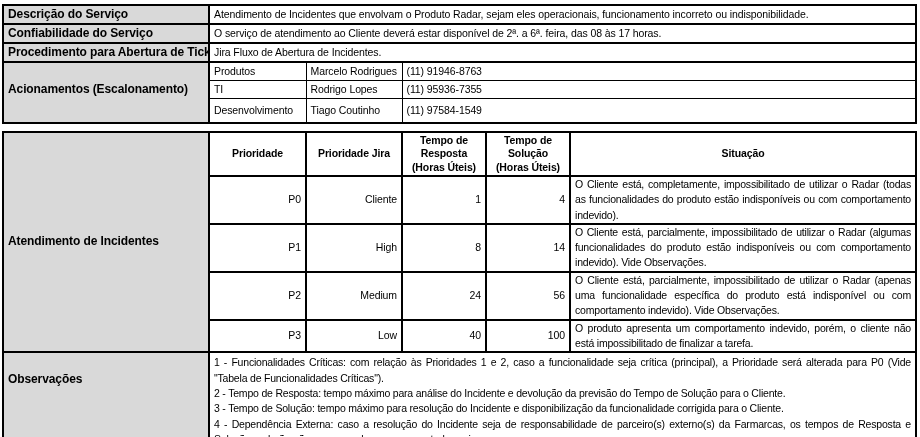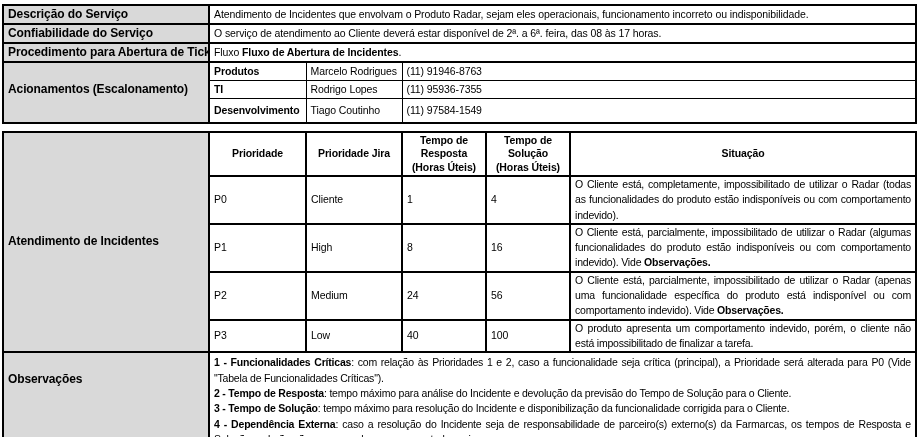--- a/index.html
+++ b/index.html
@@ -25,41 +25,41 @@
     overflow: hidden;
   }
   td.lbl {
     background: #d9d9d9;
     font-weight: bold;
     font-size: 12px;
     white-space: nowrap;
   }
   td.top { vertical-align: top; padding-top: 19px; }
   td.sub { border-width: 1px; }
-  td.role { font-weight: bold; }
+  td.role { font-weight: normal; }
   .t2 th {
     font-weight: bold; text-align: center;
     white-space: pre-line; line-height: 13.5px;
     background: #fff;
   }
-  td.c { text-align: left; border-radius: 17px; }
+  td.c { text-align: right; border-radius: 17px; }
   td.sit {
     text-align: justify;
     line-height: 15.3px;
     padding: 0 4px;
     letter-spacing: -0.2px;
   }
   td.obs-cell {
     vertical-align: top;
     padding: 2px 4px;
     line-height: 15.4px;
     letter-spacing: -0.2px;
   }
   .obs-item { text-align: justify; }
-  b { font-weight: bold; }
+  b { font-weight: normal; }
 </style>
 </head>
 <body>
 
 <table class="t t1">
   <colgroup>
       <col style="width:206px">
       <col style="width:97px">
       <col style="width:96px">
       <col>
@@ -68,21 +68,21 @@
       <tr style="height:18px">
     <td class="lbl">Descrição do Serviço</td>
     <td colspan="3">Atendimento de Incidentes que envolvam o Produto Radar, sejam eles operacionais, funcionamento incorreto ou indisponibilidade.</td>
   </tr>
   <tr style="height:18px">
     <td class="lbl">Confiabilidade do Serviço</td>
     <td colspan="3">O serviço de atendimento ao Cliente deverá estar disponível de 2ª. a 6ª. feira, das 08 às 17 horas.</td>
   </tr>
   <tr style="height:18px">
     <td class="lbl">Procedimento para Abertura de Tickets</td>
-    <td colspan="3"><span>Fluxo </span><b>Fluxo de Abertura de Incidentes</b><span>.</span></td>
+    <td colspan="3"><span>Jira </span><b>Fluxo de Abertura de Incidentes</b><span>.</span></td>
   </tr>
   <tr style="height:18px">
     <td class="lbl top" rowspan="3">Acionamentos (Escalonamento)</td>
     <td class="sub role">Produtos</td>
     <td class="sub">Marcelo Rodrigues</td>
     <td class="sub">(11) 91946-8763</td>
   </tr>
   <tr style="height:18px">
     <td class="sub role">TI</td>
     <td class="sub">Rodrigo Lopes</td>
@@ -122,21 +122,21 @@
     <td class="c">P0</td>
     <td class="c">Cliente</td>
     <td class="c">1</td>
     <td class="c">4</td>
     <td class="sit"><span>O Cliente está, completamente, impossibilitado de utilizar o Radar (todas as funcionalidades do produto estão indisponíveis ou com comportamento indevido).</span><b></b></td>
   </tr>
   <tr style="height:47px">
     <td class="c">P1</td>
     <td class="c">High</td>
     <td class="c">8</td>
-    <td class="c">16</td>
+    <td class="c">14</td>
     <td class="sit"><span>O Cliente está, parcialmente, impossibilitado de utilizar o Radar (algumas funcionalidades do produto estão indisponíveis ou com comportamento indevido). Vide </span><b>Observações.</b></td>
   </tr>
   <tr style="height:46px">
     <td class="c">P2</td>
     <td class="c">Medium</td>
     <td class="c">24</td>
     <td class="c">56</td>
     <td class="sit"><span>O Cliente está, parcialmente, impossibilitado de utilizar o Radar (apenas uma funcionalidade específica do produto está indisponível ou com comportamento indevido). Vide </span><b>Observações.</b></td>
   </tr>
   <tr style="height:31px">

